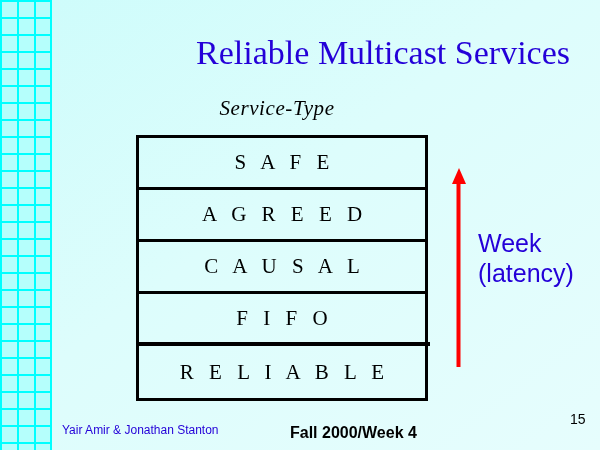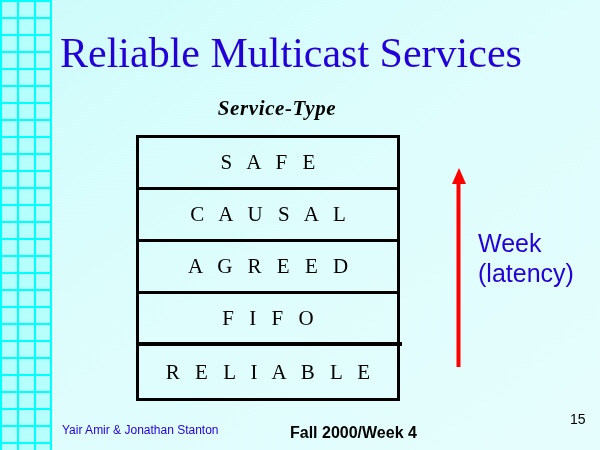--- a/index.html
+++ b/index.html
@@ -42,49 +42,49 @@
     height: 450px;
     background: #00ffff;
   }
 
   
   #title {
     position: absolute;
     left: 60px;
     top: 33px;
     width: 510px;
-    text-align: left;
+    text-align: right;
     font-family: "Liberation Serif", serif;
-    font-size: 42px;
+    font-size: 34px;
     line-height: 40px;
     color: #2400d8;
     white-space: nowrap;
   }
 
   
   #service-type {
     position: absolute;
     left: 136px;
     top: 96px;
     width: 282px;
     text-align: center;
     font-family: "Liberation Serif", serif;
     font-style: italic;
-    font-weight: bold;
+    font-weight: normal;
     font-size: 21px;
     color: #000000;
     letter-spacing: 0.6px;
   }
 
   
   #type-table {
     position: absolute;
     left: 136px;
     top: 135px;
-    width: 264px;
+    width: 292px;
     border: 3px solid #000000;
     box-sizing: border-box;
     background: transparent;
   }
   .type-row {
     position: relative;
     height: 52px;
     display: flex;
     align-items: center;
     justify-content: center;
@@ -171,24 +171,24 @@
 
   <div id="title">Reliable Multicast Services</div>
 
   <div id="service-type">Service-Type</div>
 
   <div id="type-table">
     <div class="type-row">
       <span class="type-label">S A F E</span>
     </div>
     <div class="type-row">
+      <span class="type-label">A G R E E D</span>
+    </div>
+    <div class="type-row">
       <span class="type-label">C A U S A L</span>
-    </div>
-    <div class="type-row">
-      <span class="type-label">A G R E E D</span>
     </div>
     <div class="type-row thick-divider">
       <span class="type-label">F I F O</span>
     </div>
     <div class="type-row">
       <span class="type-label">R E L I A B L E</span>
     </div>
   </div>
 
   <svg id="cost-arrow" viewBox="0 0 18 199">

